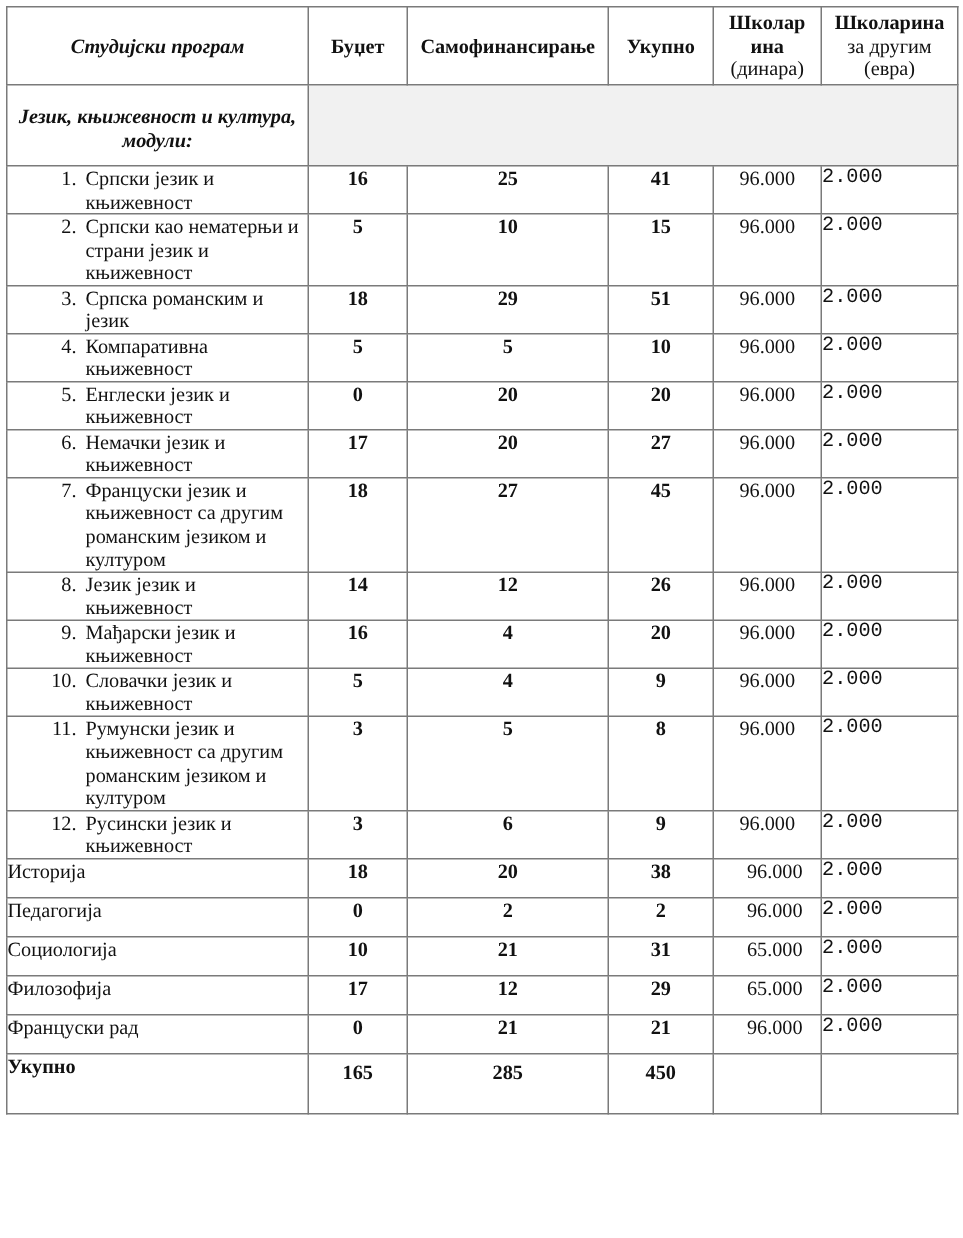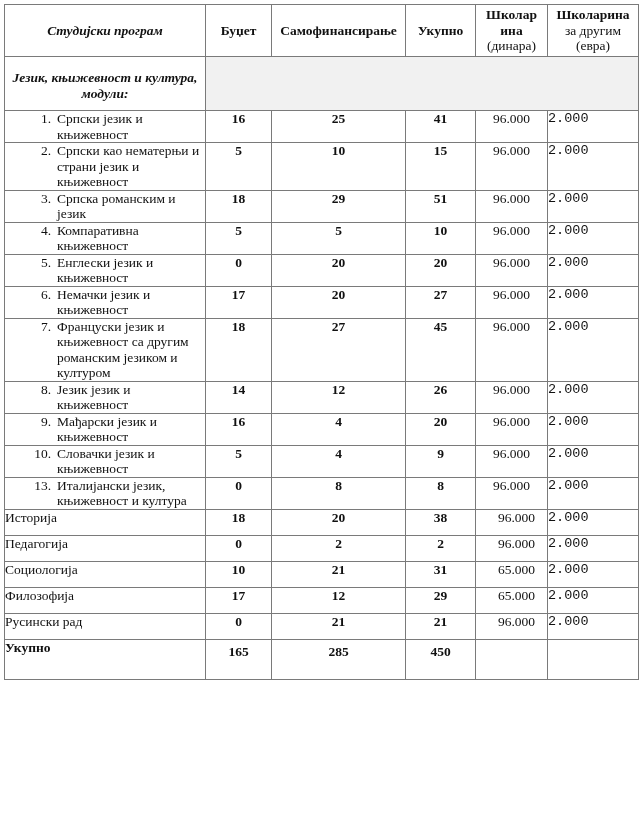--- a/index.html
+++ b/index.html
@@ -214,30 +214,43 @@
             <span class="mod-num">10.</span>
             <span class="mod-name">Словачки језик и књижевност</span>
           </div>
         </td>
         <td class="num">5</td>
         <td class="num">4</td>
         <td class="num">9</td>
         <td class="fee">96.000</td>
         <td class="for">2.000</td>
       </tr>
-      <tr class="r-m13">
-        <td class="mod">
-          <div class="mod-wrap">
-            <span class="mod-num">13.</span>
-            <span class="mod-name">Италијански језик, књижевност и култура</span>
-          </div>
-        </td>
-        <td class="num">0</td>
+      <tr class="r-m11">
+        <td class="mod">
+          <div class="mod-wrap">
+            <span class="mod-num">11.</span>
+            <span class="mod-name">Румунски језик и књижевност са другим романским језиком и културом</span>
+          </div>
+        </td>
+        <td class="num">3</td>
+        <td class="num">5</td>
         <td class="num">8</td>
-        <td class="num">8</td>
+        <td class="fee">96.000</td>
+        <td class="for">2.000</td>
+      </tr>
+      <tr class="r-m12">
+        <td class="mod">
+          <div class="mod-wrap">
+            <span class="mod-num">12.</span>
+            <span class="mod-name">Русински језик и књижевност</span>
+          </div>
+        </td>
+        <td class="num">3</td>
+        <td class="num">6</td>
+        <td class="num">9</td>
         <td class="fee">96.000</td>
         <td class="for">2.000</td>
       </tr>
       <tr class="r-p">
         <td class="prog">Историја</td>
         <td class="num">18</td>
         <td class="num">20</td>
         <td class="num">38</td>
         <td class="fee plain">96.000</td>
         <td class="for">2.000</td>
@@ -260,21 +273,21 @@
       </tr>
       <tr class="r-p">
         <td class="prog">Филозофија</td>
         <td class="num">17</td>
         <td class="num">12</td>
         <td class="num">29</td>
         <td class="fee plain">65.000</td>
         <td class="for">2.000</td>
       </tr>
       <tr class="r-p">
-        <td class="prog">Русински рад</td>
+        <td class="prog">Француски рад</td>
         <td class="num">0</td>
         <td class="num">21</td>
         <td class="num">21</td>
         <td class="fee plain">96.000</td>
         <td class="for">2.000</td>
       </tr>
       <tr class="total">
         <td class="t-label">Укупно</td>
         <td class="num">165</td>
         <td class="num">285</td>

